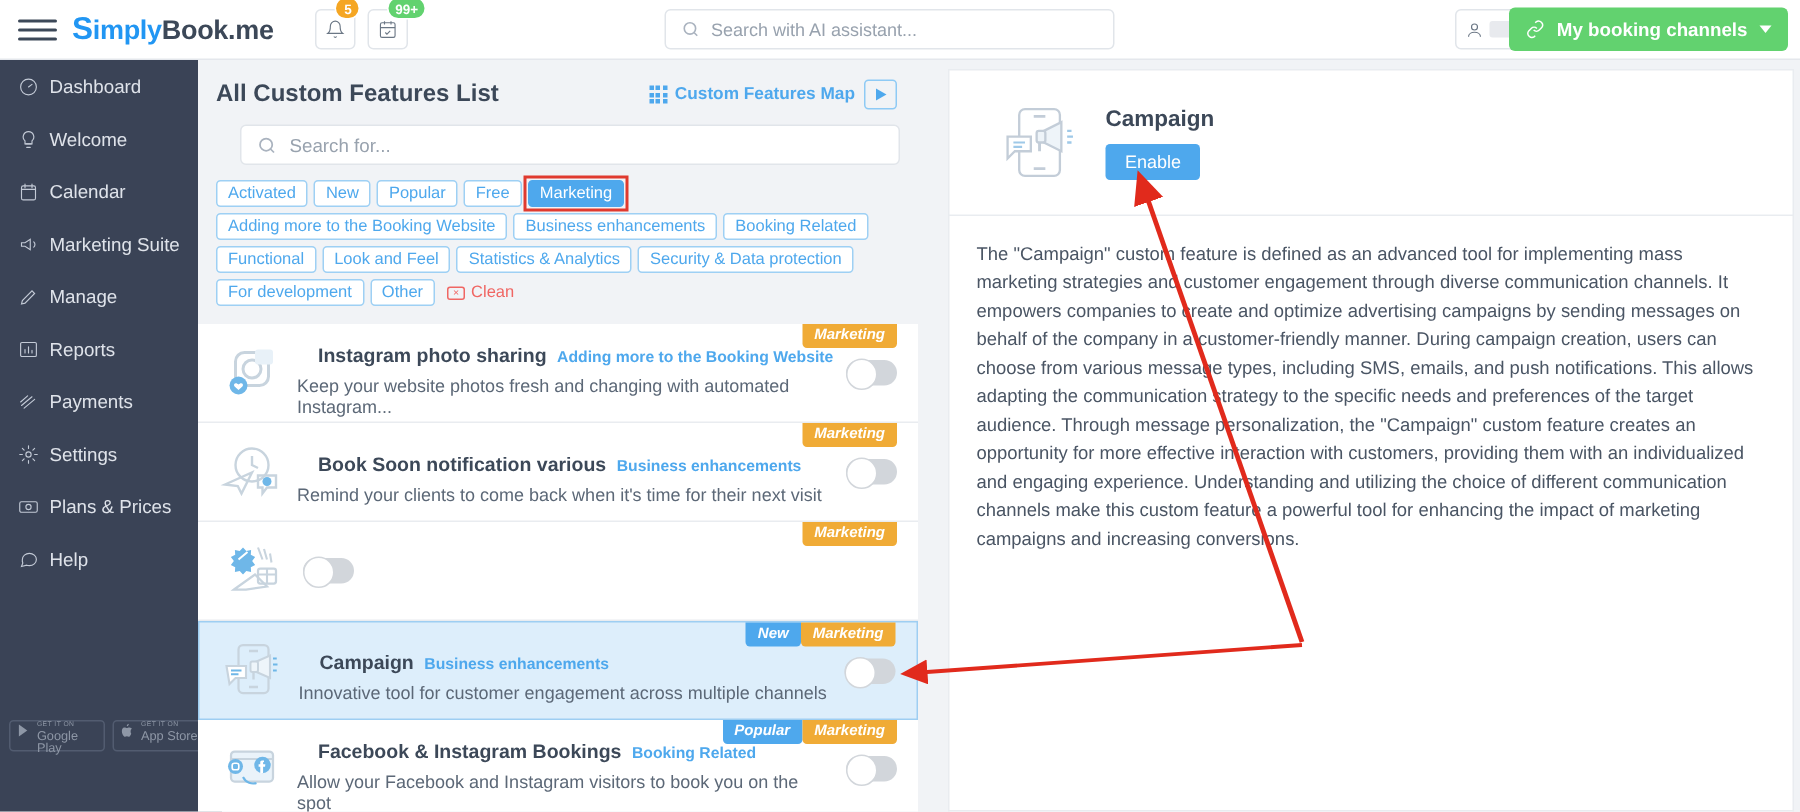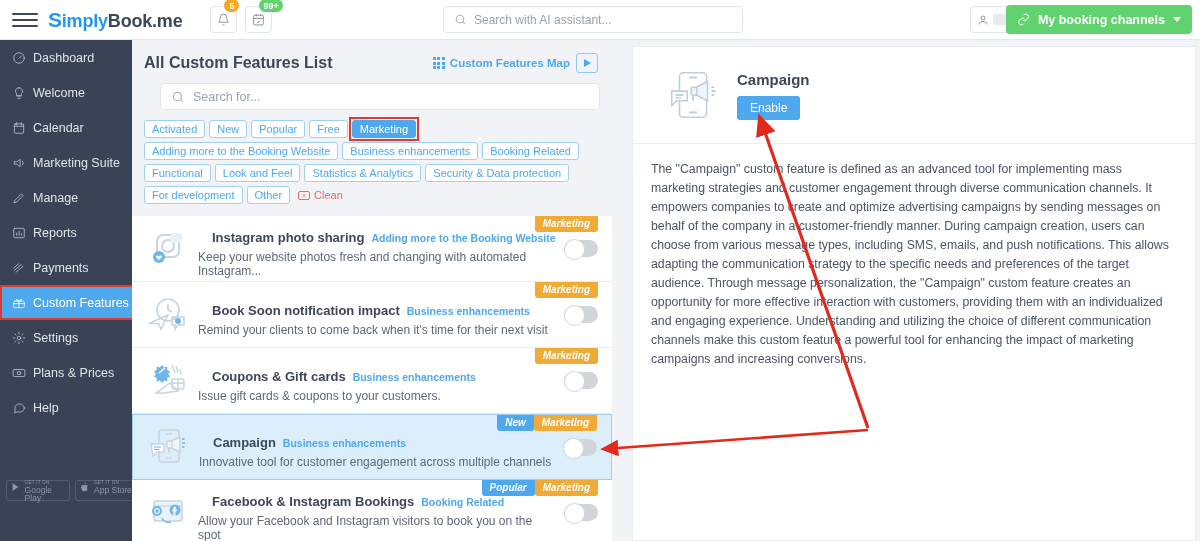--- a/index.html
+++ b/index.html
@@ -293,30 +293,20 @@
         <span class="chev">›</span>
       </div>
       <div class="nav-item">
         <span class="nico">
           <svg width="14" height="14" viewBox="0 0 24 24" fill="none" stroke="#c3cad6" stroke-width="1.35" stroke-linecap="round">
             <path d="M4 16l12-10M7 19l12-10"></path>
             <path d="M3 12l8-7"></path>
           </svg>
         </span>
         <span>Payments</span>
-      </div>
-      <div class="nav-item active">
-        <span class="nico">
-          <svg width="14" height="14" viewBox="0 0 24 24" fill="none" stroke="#c3cad6" stroke-width="1.35" stroke-linecap="round">
-            <rect x="3" y="9" width="18" height="11" rx="1.5"></rect>
-            <path d="M3 13h18M12 9v11"></path>
-            <path d="M12 9S9 4 7 6s5 3 5 3zM12 9s3-5 5-3-5 3-5 3z"></path>
-          </svg>
-        </span>
-        <span>Custom Features</span>
       </div>
       <div class="nav-item">
         <span class="nico">
           <svg width="14" height="14" viewBox="0 0 24 24" fill="none" stroke="#c3cad6" stroke-width="1.35" stroke-linecap="round">
             <circle cx="12" cy="12" r="3"></circle>
             <path d="M12 2v3M12 19v3M2 12h3M19 12h3M5 5l2 2M17 17l2 2M19 5l-2 2M7 17l-2 2"></path>
           </svg>
         </span>
         <span>Settings</span>
         <span class="chev">›</span>
@@ -443,42 +433,38 @@
         <div class="fico">
           <svg width="44" height="44" viewBox="0 0 44 44">
             <circle cx="22" cy="17" r="11" fill="none" stroke="#c8d4de" stroke-width="1.6"></circle>
             <path d="M22 11v6l4 2" stroke="#c8d4de" stroke-width="1.6" fill="none"></path>
             <path d="M4 30l18-8-7 14-2.5-5z" fill="none" stroke="#c8d4de" stroke-width="1.6"></path>
             <path d="M26 24h12v8h-6l-3 4v-4h-3z" fill="none" stroke="#c8d4de" stroke-width="1.6"></path>
             <circle cx="32" cy="28" r="3" fill="#6fb7e8"></circle>
           </svg>
         </div>
         <div class="fbody">
-          <div><span class="fname">Book Soon notification impact</span><span class="fcat">Business enhancements</span></div>
+          <div><span class="fname">Book Soon notification various</span><span class="fcat">Business enhancements</span></div>
           <div class="fdesc">Remind your clients to come back when it's time for their next visit</div>
         </div>
         <div class="toggle"></div>
       </div>
       <div class="frow">
         <div class="ftags">
           <div class="ftag mk">Marketing</div>
         </div>
         <div class="fico">
           <svg width="44" height="44" viewBox="0 0 44 44">
             <path d="M16 6l2.2 2.4 3.2-.8-.2 3.3 2.9 1.5-2 2.6 2 2.6-2.9 1.5.2 3.3-3.2-.8L16 24l-2.2-2.4-3.2.8.2-3.3L7.9 17.6l2-2.6-2-2.6 2.9-1.5-.2-3.3 3.2.8z" fill="#6fb7e8"></path>
             <path d="M13 14l6-5M14 11h.01M18 13h.01" stroke="#fff" stroke-width="1.4"></path>
             <path d="M26 6l3 8M30 7l2 7M34 10l1 6" stroke="#c8d4de" stroke-width="1.4"></path>
             <path d="M10 34l14-10 8 8-14 2z" fill="none" stroke="#c8d4de" stroke-width="1.5"></path>
             <rect x="26" y="20" width="12" height="10" rx="1.5" fill="none" stroke="#c8d4de" stroke-width="1.5"></rect>
             <path d="M26 24h12M32 20v10" stroke="#c8d4de" stroke-width="1.4"></path>
           </svg>
-        </div>
-        <div class="fbody">
-          <div><span class="fname">Coupons &amp; Gift cards</span><span class="fcat">Business enhancements</span></div>
-          <div class="fdesc">Issue gift cards &amp; coupons to your customers.</div>
         </div>
         <div class="toggle"></div>
       </div>
       <div class="frow hl">
         <div class="ftags">
           <div class="ftag new">New</div>
           <div class="ftag mk">Marketing</div>
         </div>
         <div class="fico">
           <svg width="44" height="44" viewBox="0 0 44 44">

